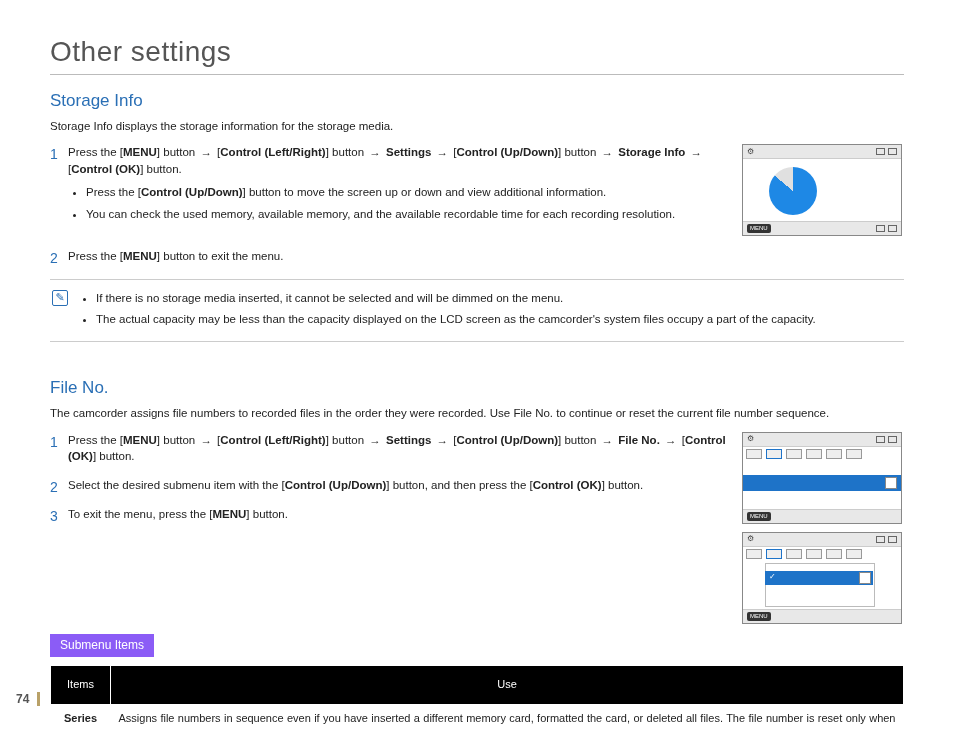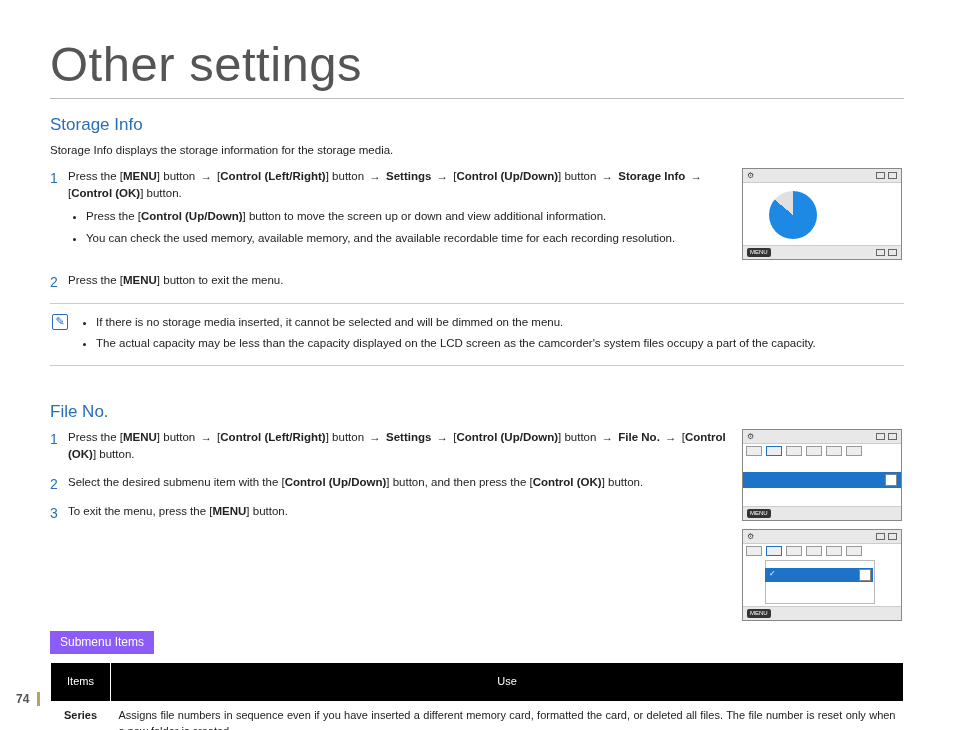--- a/index.html
+++ b/index.html
@@ -11,21 +11,21 @@
     width: 954px;
     height: 730px;
     overflow: hidden;
   }
   .page {
     padding: 36px 50px 20px 50px;
     position: relative;
     height: 100%;
   }
   h1.title {
-    font-size: 49px;
+    font-size: 28px;
     font-weight: 200;
     color: #555;
     margin: 0 0 6px 0;
     letter-spacing: 0.5px;
   }
   .rule {
     border-top: 1px solid #bbb;
     margin: 2px 0 14px 0;
   }
   .cols {
@@ -221,20 +221,21 @@
           <ul>
             <li>If there is no storage media inserted, it cannot be selected and will be dimmed on the menu.</li>
             <li>The actual capacity may be less than the capacity displayed on the LCD screen as the camcorder's system files occupy a part of the capacity.</li>
           </ul>
         </div>
       </div>
     </div>
 
     <div class="col">
       <h2 class="section">File No.</h2>
+      <p class="intro">The camcorder assigns file numbers to recorded files in the order they were recorded. Use File No. to continue or reset the current file number sequence.</p>
 
       <div class="step-wrap">
         <div class="step-text">
           <ol class="steps">
             <li>
               <span>Press the [</span><b>MENU</b><span>] button</span>
               <span class="arrow">→</span>
               [<b>Control (Left/Right)</b><span>] button</span>
               <span class="arrow">→</span>
               <b>Settings</b>

